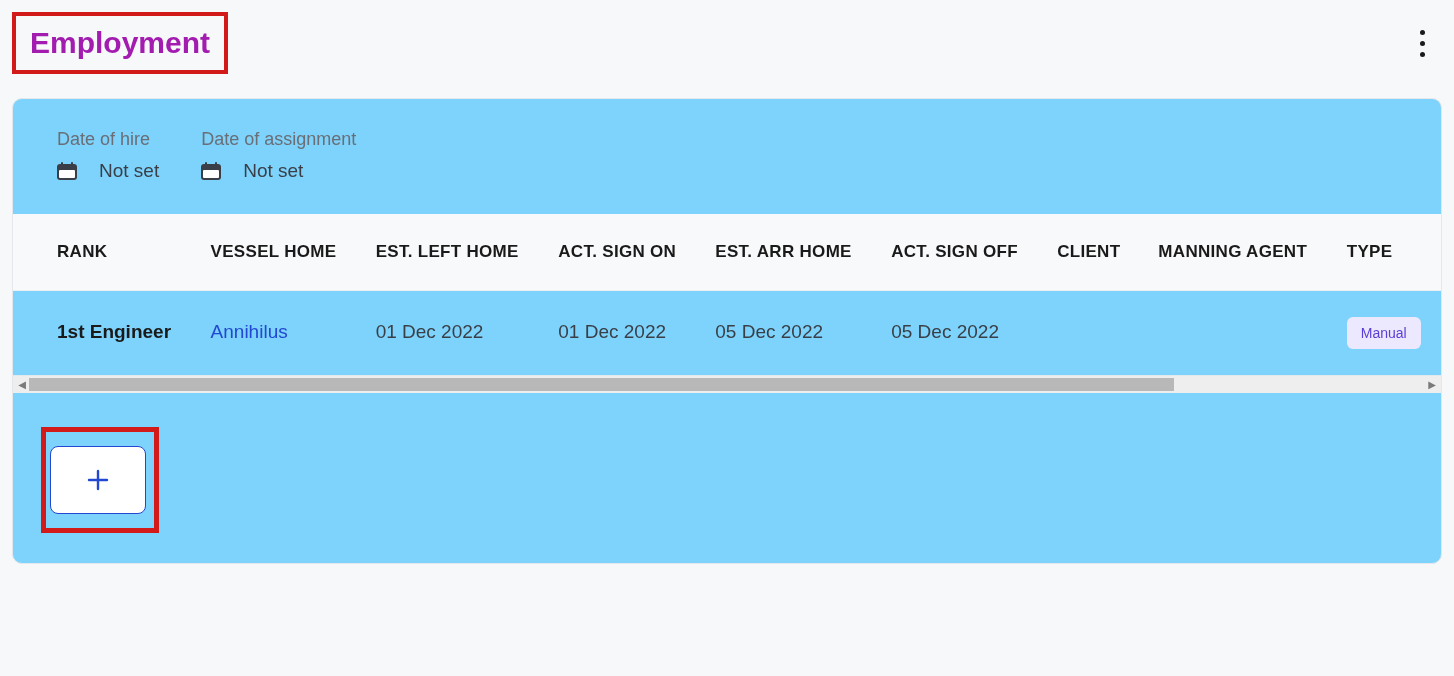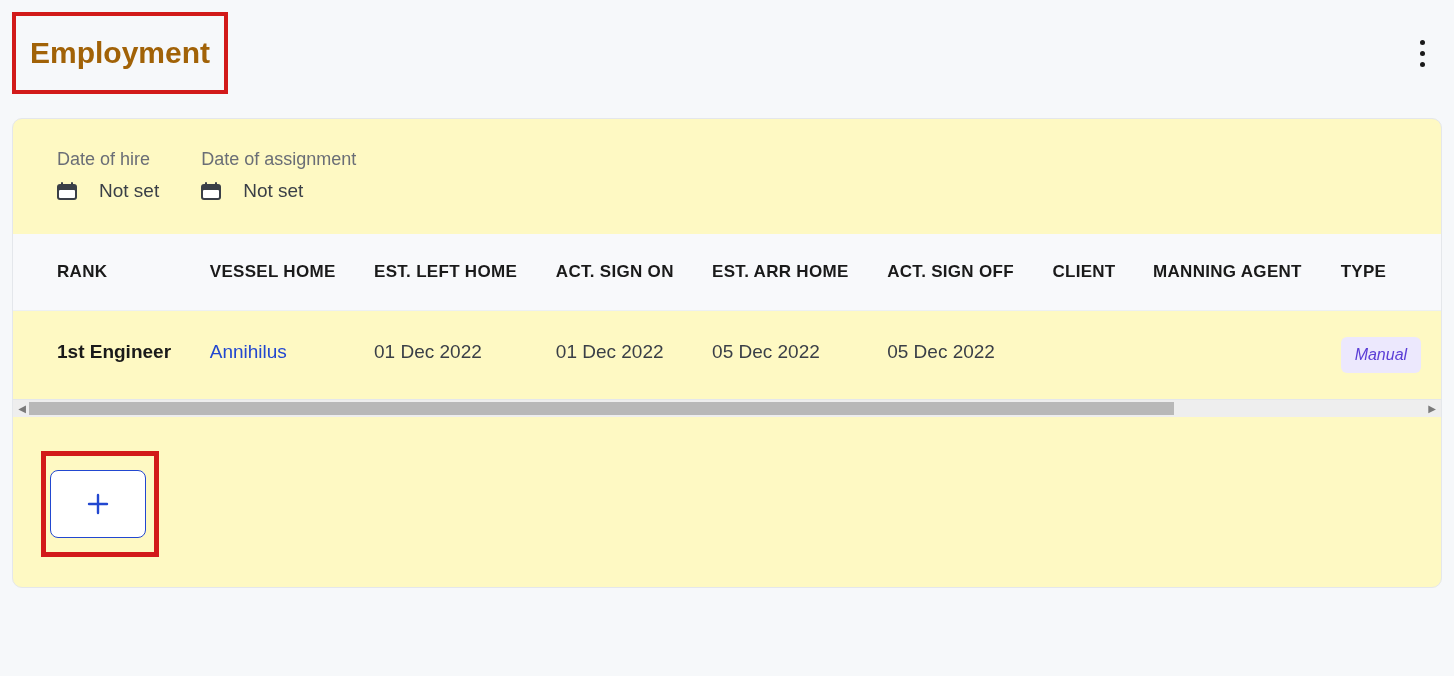--- a/index.html
+++ b/index.html
@@ -15,44 +15,44 @@
     }
     .header-row {
       display: flex;
       justify-content: space-between;
       align-items: center;
       margin-bottom: 24px;
     }
     .page-title {
       font-size: 30px;
       font-weight: 700;
-      color: #a16207;
+      color: #a21caf;
       border: 4px solid #d21a1a;
-      padding: 20px 14px;
+      padding: 10px 14px;
       display: inline-block;
     }
     .more-icon {
       width: 28px;
       height: 40px;
       display: flex;
       flex-direction: column;
       justify-content: center;
       align-items: center;
       gap: 6px;
       cursor: pointer;
       padding-right: 12px;
     }
     .more-icon span {
       width: 5px;
       height: 5px;
       border-radius: 50%;
       background: #1a1a1a;
     }
     .card {
-      background: #fef9c3;
+      background: #7dd3fc;
       border-radius: 10px;
       border: 1px solid #e4e7eb;
       overflow: hidden;
     }
     .info-section {
       display: flex;
       gap: 42px;
       padding: 30px 44px 32px;
     }
     .info-block {
@@ -118,23 +118,22 @@
     .vessel-link {
       color: #2247d0;
       cursor: pointer;
     }
     .badge {
       display: inline-block;
       background: #ece8fd;
       color: #5b3ed6;
       padding: 5px 14px;
       border-radius: 6px;
-      font-size: 16px;
+      font-size: 14px;
       font-weight: 500;
-      font-style: italic;
     }
     .scrollbar-fake {
       height: 18px;
       background: #eeeeee;
       display: flex;
       align-items: center;
       position: relative;
       border-top: 1px solid #e4e7eb;
     }
     .scrollbar-arrow {

